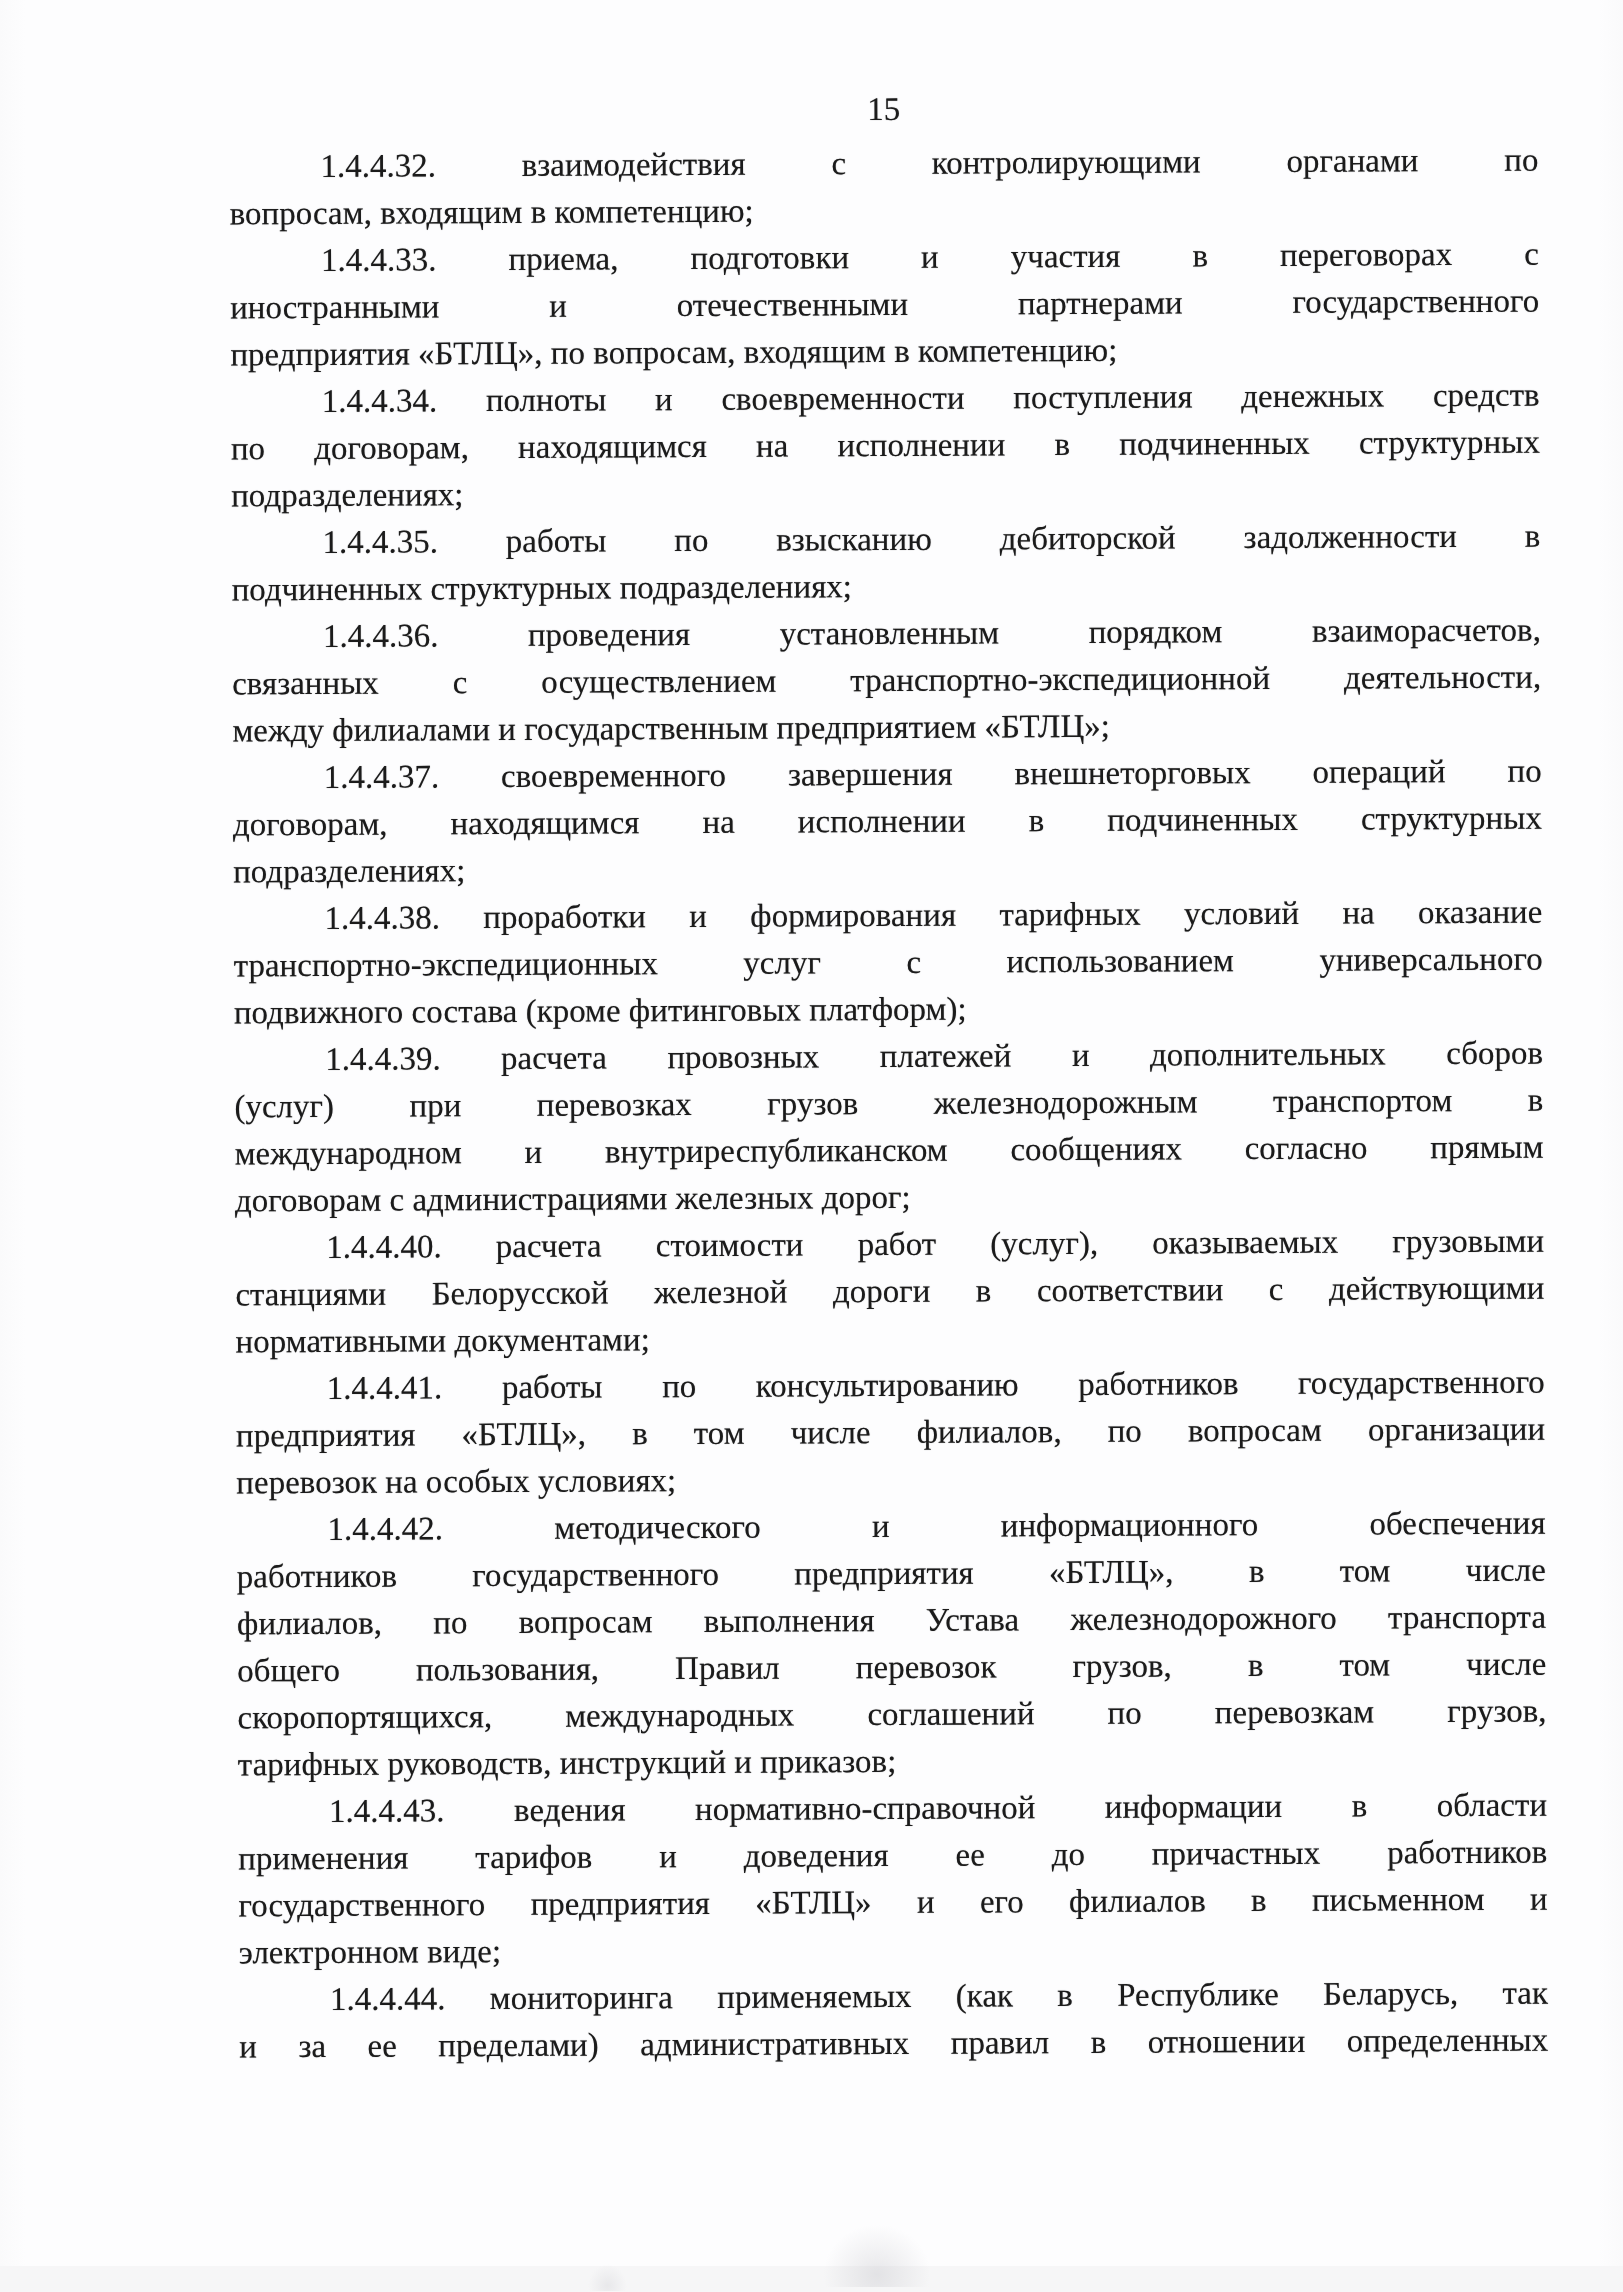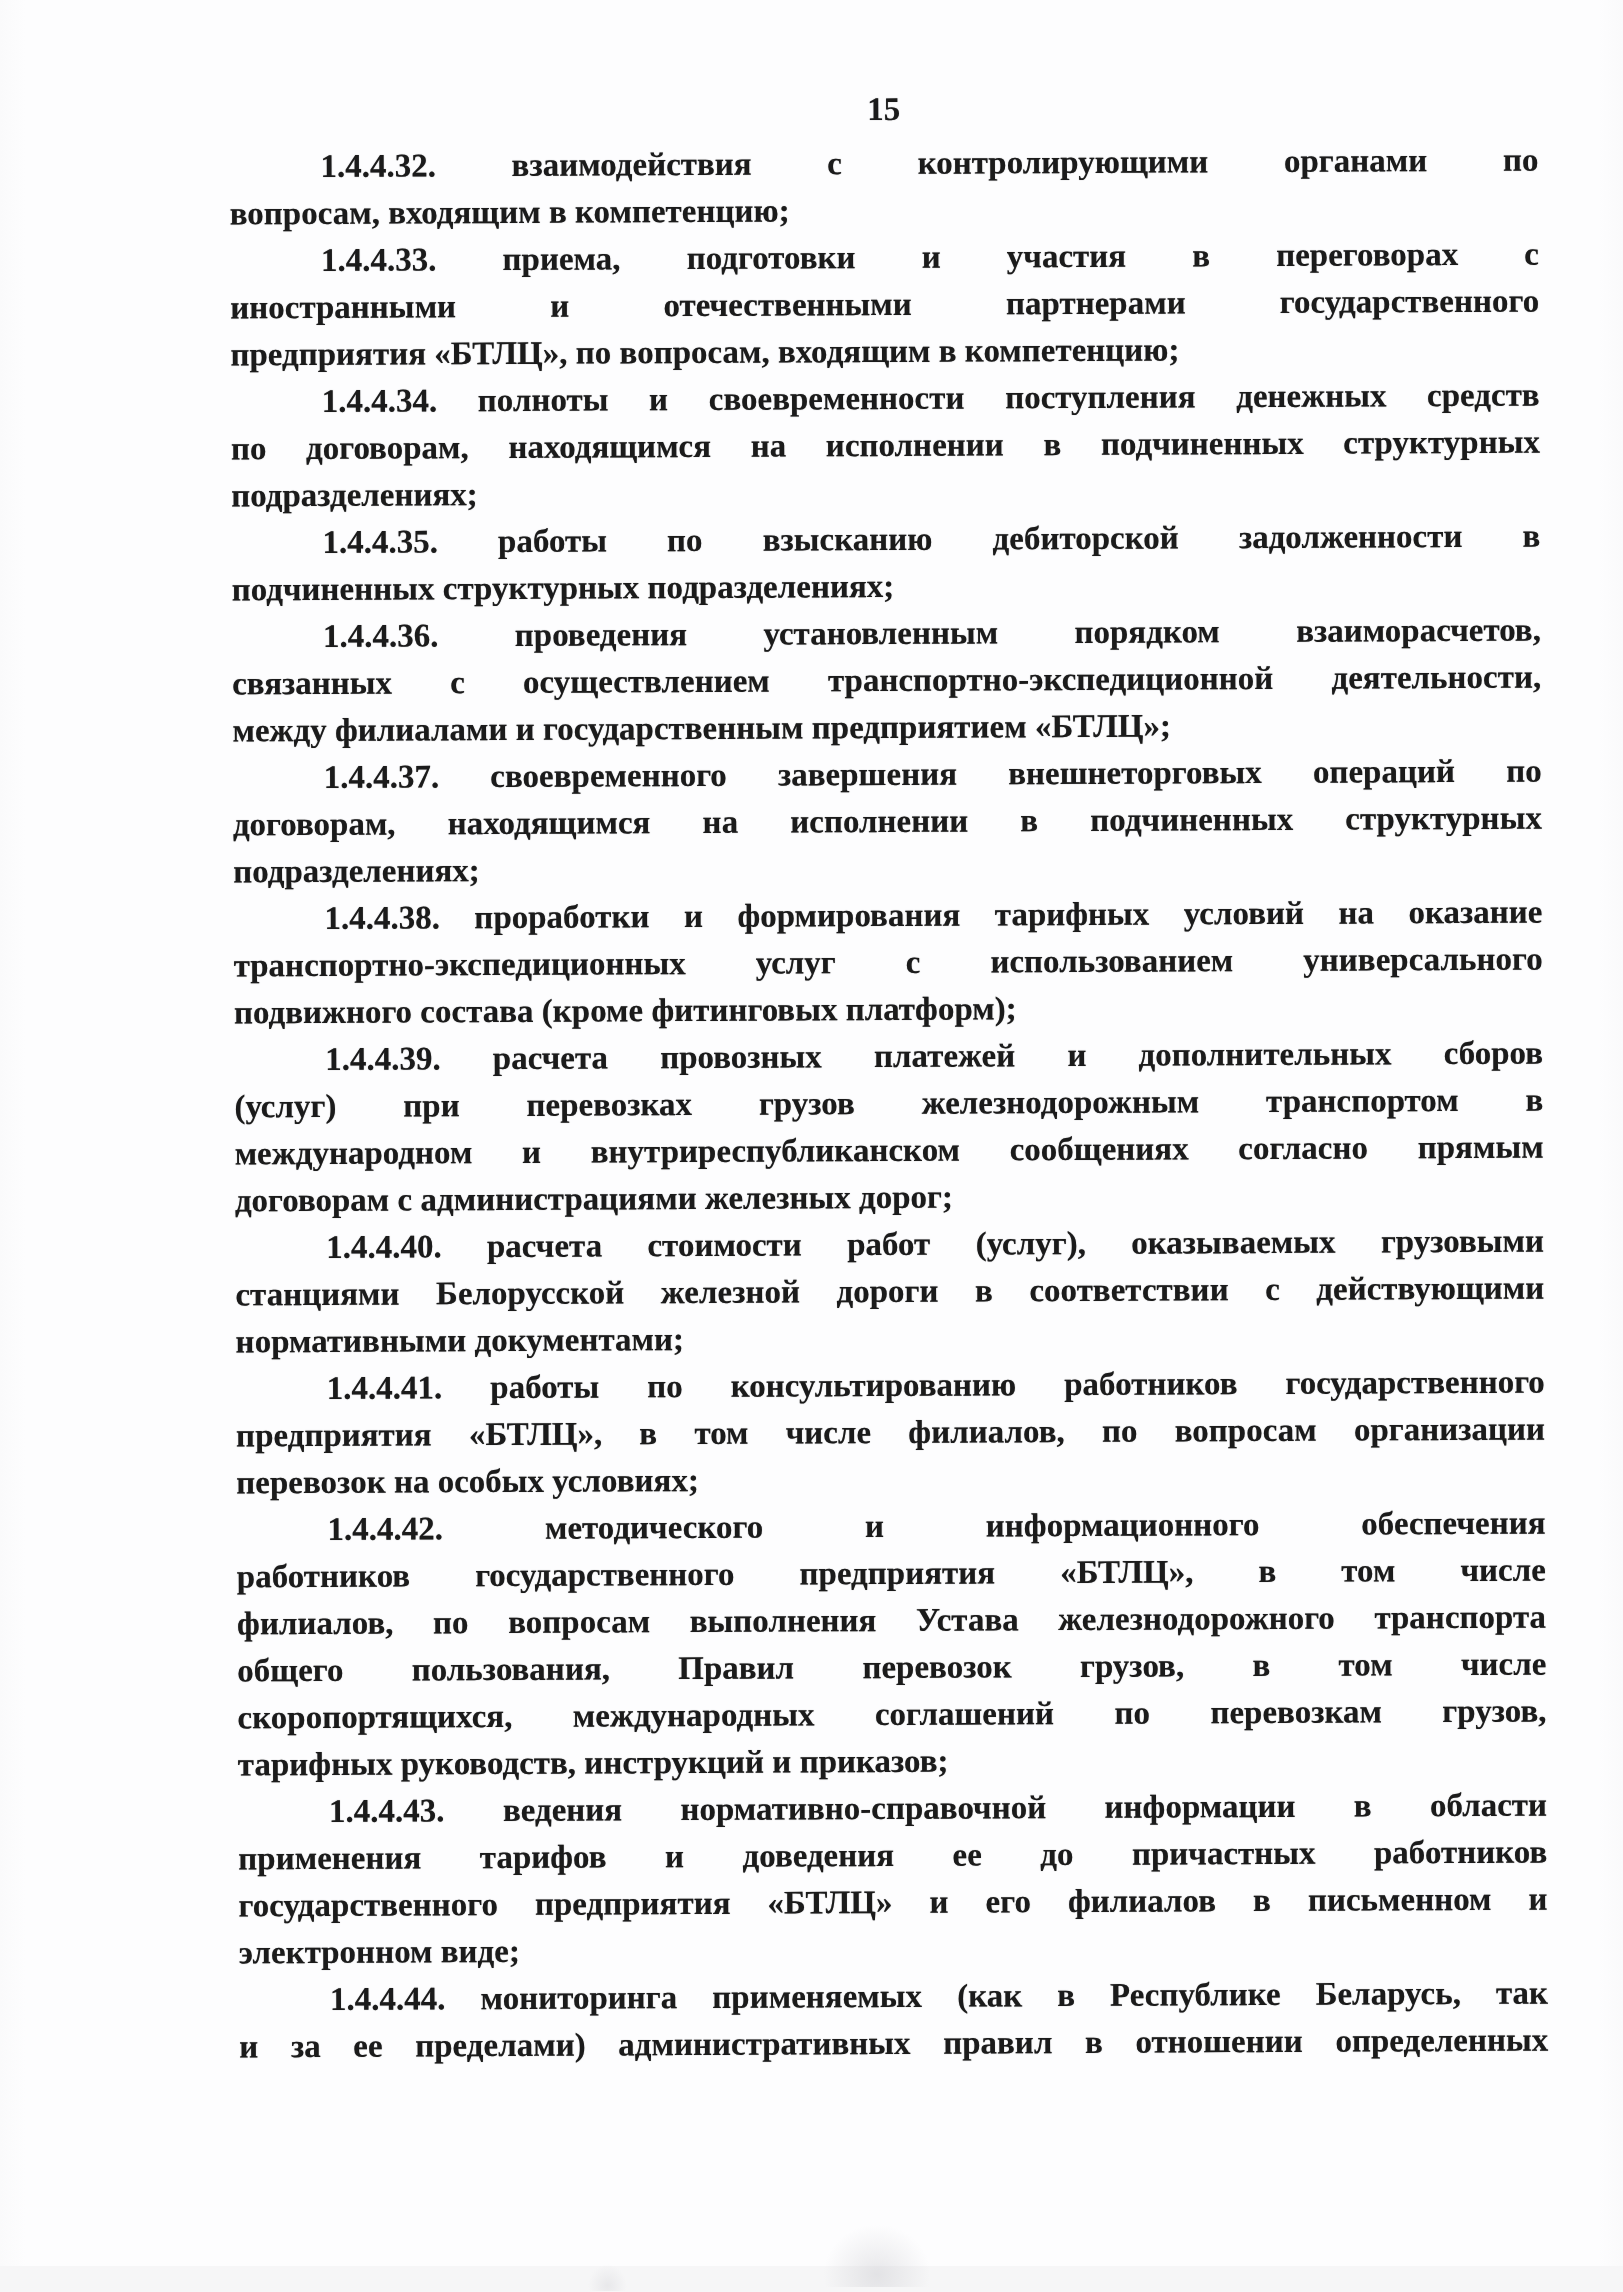--- a/index.html
+++ b/index.html
@@ -12,21 +12,20 @@
     position: relative;
     background: #fdfdfe;
     font-family: "Liberation Serif", "DejaVu Serif", serif;
     color: #1b1b1b;
     overflow: hidden;
   }
   .sheet {
     position: absolute;
     inset: 0;
     background: linear-gradient(90deg, #fafafb 0px, #fdfdfe 25.5px, #fdfdfe 1598px, #fafafb 1623px);
-    font-weight: bold;
   }
   .content {
     position: absolute;
     left: 229px;
     top: 86px;
     width: 1309px;
     transform: rotate(-0.3deg);
     transform-origin: 50% 0;
     text-shadow: 0 0 0.9px rgba(10,10,10,0.5);
   }

